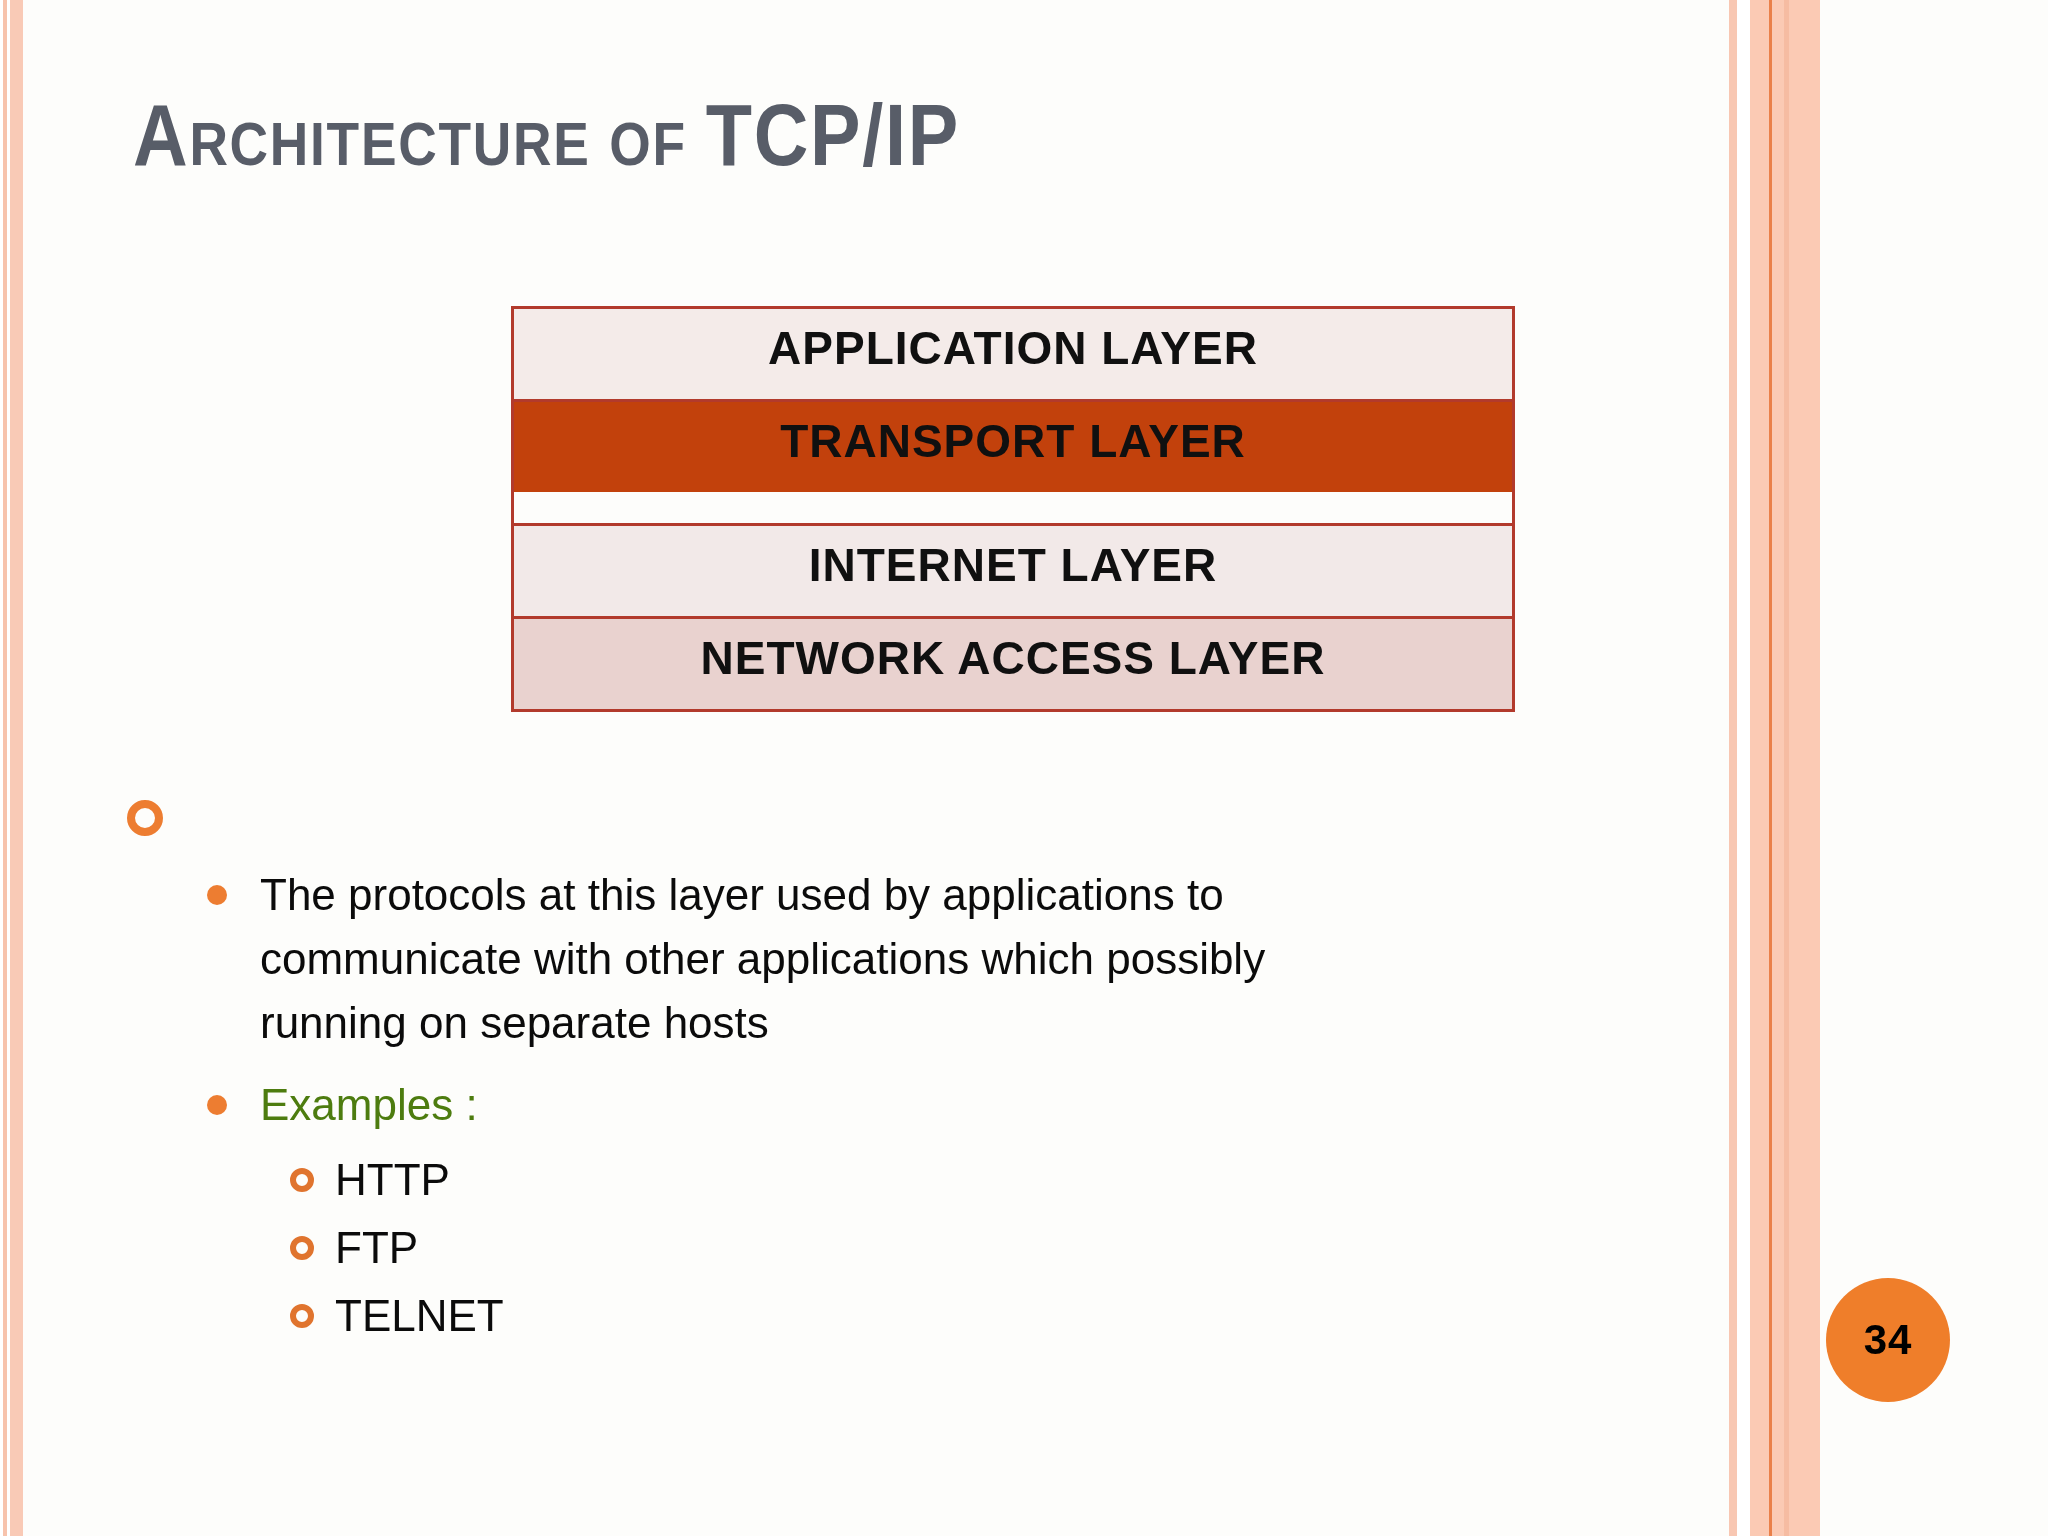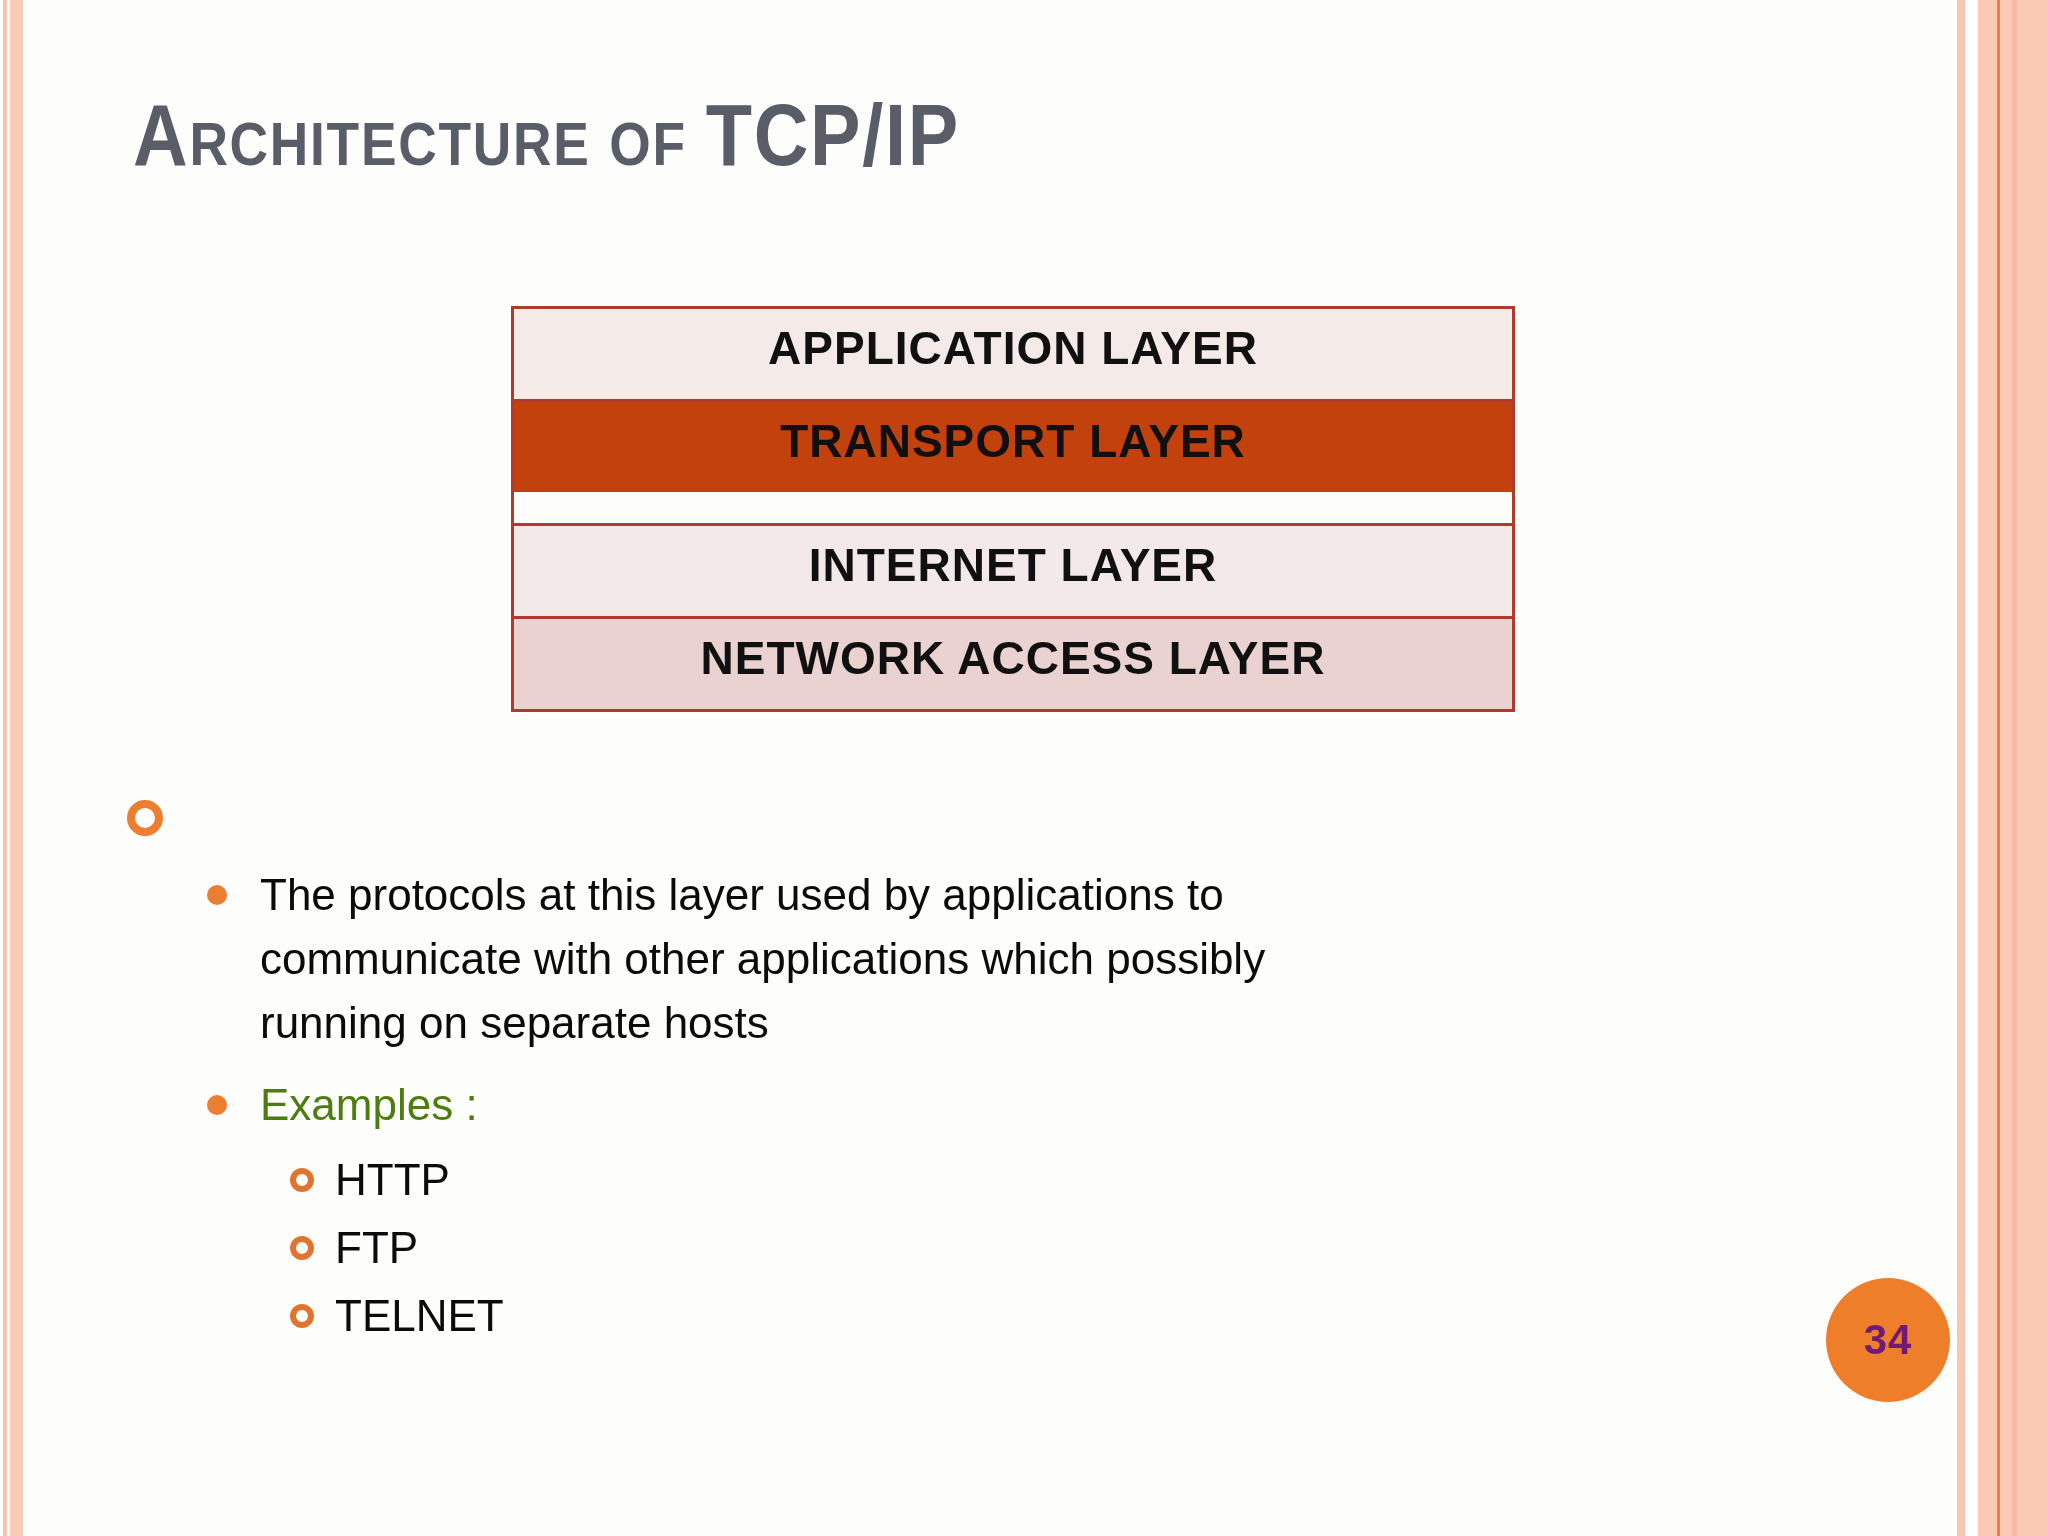--- a/index.html
+++ b/index.html
@@ -4,21 +4,21 @@
 <style>
   html, body {
     margin: 0; padding: 0;
     width: 2048px; height: 1536px;
     background: #fdfdfb;
     overflow: hidden;
     font-family: "Liberation Sans", "DejaVu Sans", sans-serif;
   }
   .slide {
     position: relative;
-    width: 2048px; height: 1536px;
+    width: 1820px; height: 1536px;
     background: #fdfdfb;
   }
 
   
   .border-left {
     position: absolute; left: 0; top: 0; bottom: 0; width: 24px;
     background: linear-gradient(to right,
       #ffffff 0px, #ffffff 3px,
       #f7c3ac 3px, #f7c3ac 7px,
       #ffffff 7px, #ffffff 10px,
@@ -134,21 +134,21 @@
   }
 
   
   .page-badge {
     position: absolute; left: 1826px; top: 1278px;
     width: 124px; height: 124px; border-radius: 50%;
     background: #ef7e2a;
     display: flex; align-items: center; justify-content: center;
   }
   .page-badge span {
-    color: #701a75; font-weight: 700; font-size: 42px;
+    color: #000000; font-weight: 700; font-size: 42px;
     letter-spacing: 1px;
   }
 </style>
 </head>
 <body>
 
 <div class="slide">
 
   <div class="border-left"></div>
   <div class="border-right"></div>

